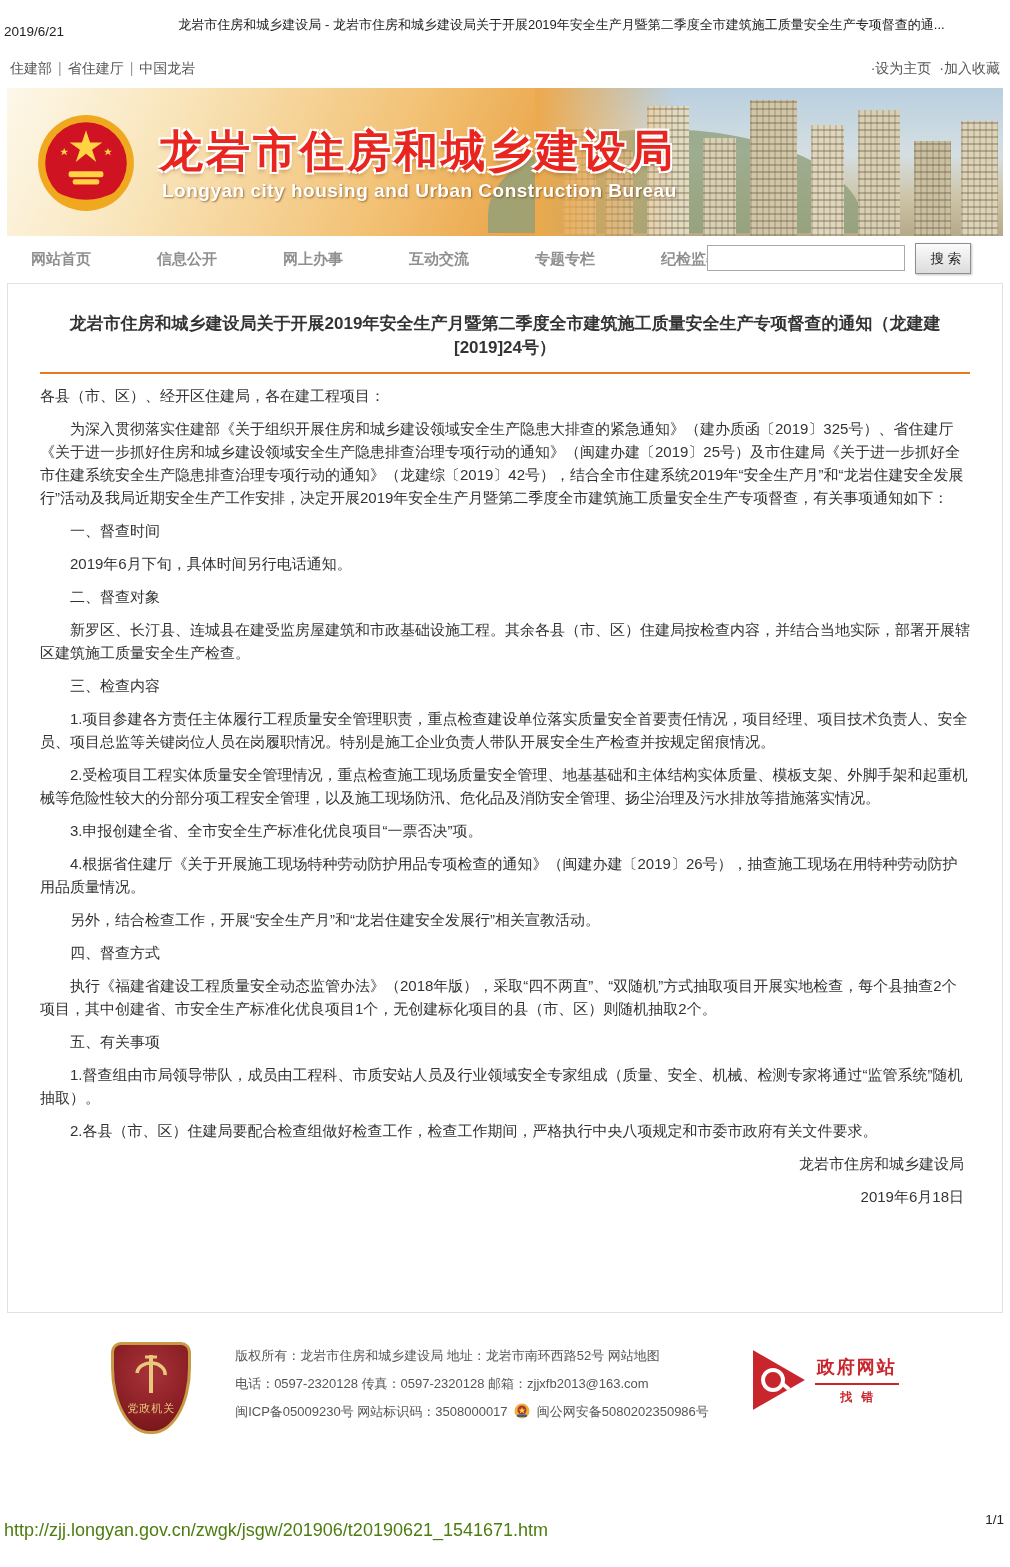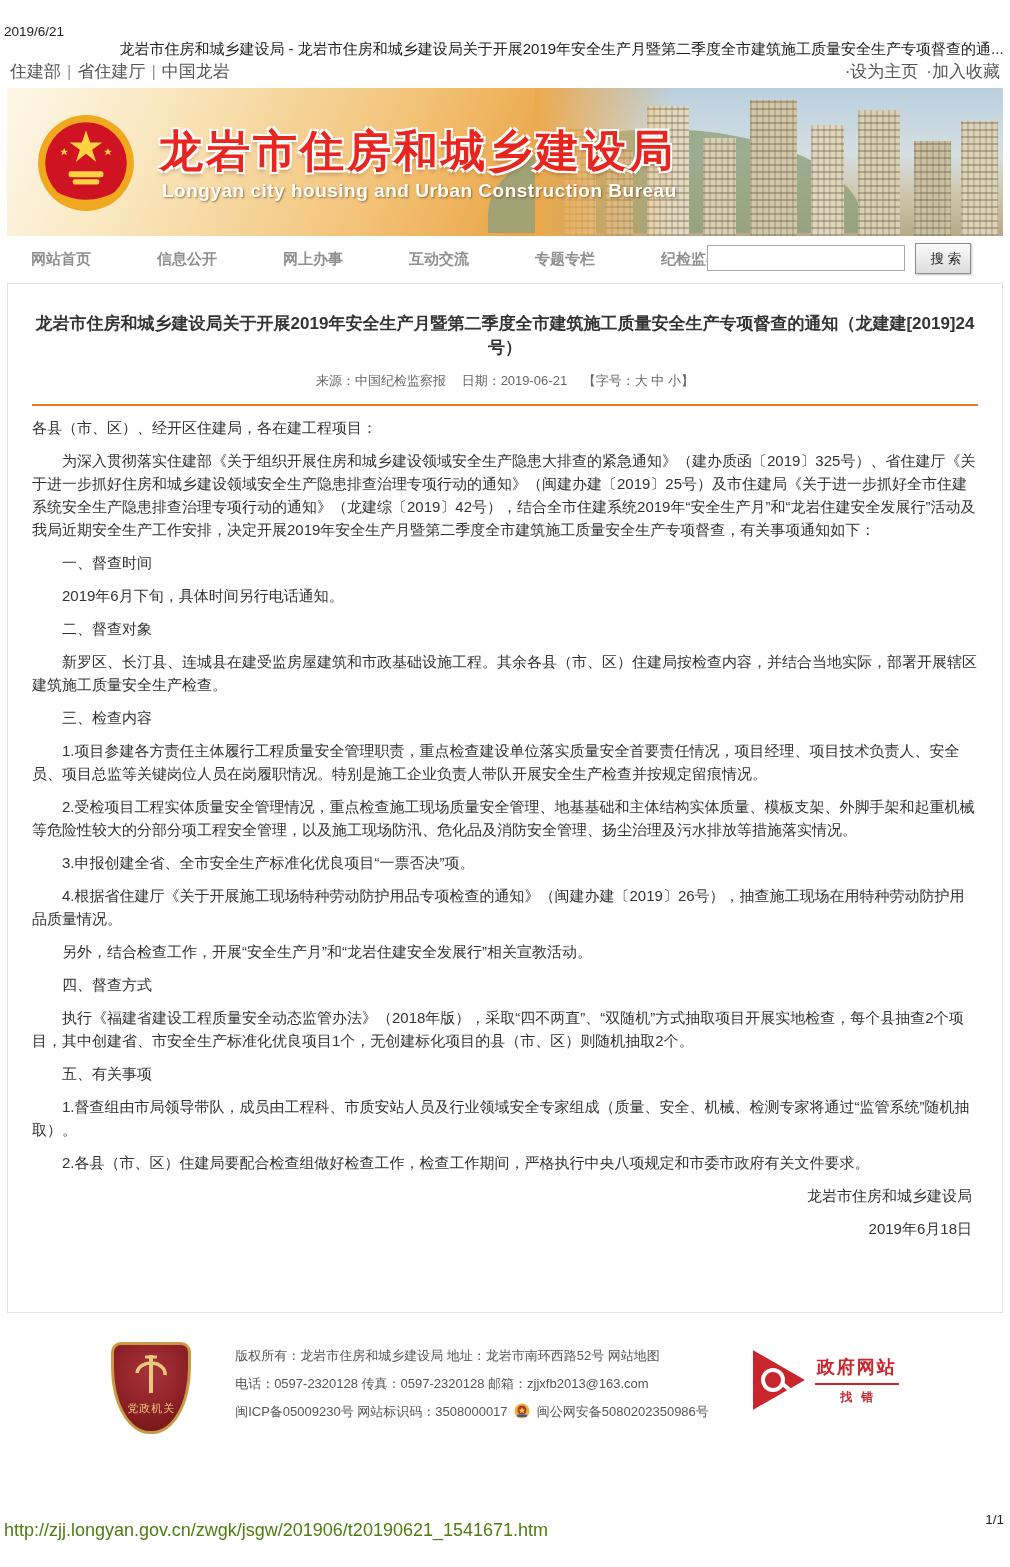--- a/index.html
+++ b/index.html
@@ -1,24 +1,24 @@
 <!DOCTYPE html>
 <html><head>
 <meta charset="utf-8">
 <style>
   html,body{margin:0;padding:0;background:#fff;}
   body{width:1010px;font-family:"Liberation Sans","DejaVu Sans",sans-serif;}
   .page{position:relative;width:1010px;height:1567px;background:#fff;overflow:hidden;}
 
   
   .print-date{position:absolute;left:4px;top:24px;font-size:13.5px;color:#222;}
-  .print-title{position:absolute;left:115px;right:2px;top:40px;font-size:15px;color:#222;text-align:center;white-space:nowrap;overflow:hidden;}
-
-  
-  .topbar{position:absolute;top:60px;left:10px;right:10px;display:flex;justify-content:space-between;font-size:17px;color:#555;}
+  .print-title{position:absolute;left:115px;right:2px;top:16px;font-size:13px;color:#222;text-align:center;white-space:nowrap;overflow:hidden;}
+
+  
+  .topbar{position:absolute;top:60px;left:10px;right:10px;display:flex;justify-content:space-between;font-size:14px;color:#555;}
   .topbar .sep{color:#999;margin:0 6px;}
   .topbar-left span[data-interactable="true"],.topbar-right span{cursor:pointer;}
   .topbar-right span{margin-left:8px;}
 
   
   .banner{position:absolute;top:88px;left:7px;width:996px;height:148px;overflow:hidden;
     background:linear-gradient(115deg,#fdf8ea 0%,#f9e6bd 16%,#f2c174 40%,#e79a38 60%,#e18c2c 72%);}
   .photo{position:absolute;right:0;top:0;width:47%;height:100%;
     background:linear-gradient(to bottom,#b9cfdf 0%,#d5dfe2 45%,#cdc3a5 75%,#b6a98a 100%);}
   .mountain{position:absolute;left:-10%;top:28%;width:80%;height:70%;background:#8ea07c;border-radius:50% 60% 0 0/90% 100% 0 0;opacity:.8;}
@@ -44,21 +44,21 @@
   
   .navbar{position:absolute;top:236px;left:7px;width:996px;height:47px;background:#fff;display:flex;align-items:center;}
   .nav-item{font-size:15px;font-weight:bold;color:#8f8f8f;margin-left:24px;margin-right:42px;cursor:pointer;white-space:nowrap;}
   .search-input{position:absolute;right:98px;top:9px;width:198px;height:26px;border:1px solid #a9a9a9;font-size:13px;padding:0 6px;box-sizing:border-box;}
   .search-btn{position:absolute;right:32px;top:7px;width:56px;height:31px;background:linear-gradient(#fbfbfb,#dcdcdc);
     border:1px solid #8f8f8f;font-size:13.5px;color:#222;box-shadow:1px 1px 2px rgba(0,0,0,.25);cursor:pointer;
     font-family:"Liberation Sans","DejaVu Sans",sans-serif;padding-left:12px;}
 
   
   .content{position:absolute;top:283px;left:7px;width:996px;height:1030px;box-sizing:border-box;
-    border:1px solid #e2e2e2;background:#fff;padding:22px 24px 0;overflow:hidden;}
+    border:1px solid #e2e2e2;background:#fff;padding:22px 32px 0;overflow:hidden;}
   .article-title{font-size:17px;font-weight:bold;color:#333;text-align:center;margin:6px 0 12px;line-height:24px;}
   .meta{text-align:center;font-size:13px;color:#666;margin-bottom:14px;}
   .meta span{margin:0 6px;}
   .divider{border:none;border-top:2px solid #e87a1e;margin:0 0 8px;}
   .body p{font-size:15px;color:#333;line-height:23px;margin:10px 0;}
   .body p.indent{text-indent:2em;}
   .body p.right{text-align:right;padding-right:6px;}
 
   
   .footer{position:absolute;top:1342px;left:0;width:1010px;display:flex;justify-content:center;align-items:flex-start;gap:44px;}
@@ -130,25 +130,20 @@
         <span class="nav-item" data-interactable="true">互动交流</span>
         <span class="nav-item" data-interactable="true">专题专栏</span>
         <span class="nav-item" data-interactable="true">纪检监察</span>
       </div>
     <input class="search-input" type="text" data-interactable="true" value="" style="">
     <button class="search-btn" data-interactable="true">搜 索</button>
   </div>
 
   <div class="content" data-interactable="false">
     <div class="article-title" data-interactable="false">龙岩市住房和城乡建设局关于开展2019年安全生产月暨第二季度全市建筑施工质量安全生产专项督查的通知（龙建建[2019]24号）</div>
-    <div class="meta" data-interactable="false">
-      <span data-interactable="false">来源：中国纪检监察报</span>
-      <span data-interactable="false">日期：2019-06-21</span>
-      <span data-interactable="true">【字号：大 中 小】</span>
-    </div>
     <hr class="divider" data-interactable="false">
     <div class="body" id="article-body" data-interactable="false">
         <p data-interactable="false">各县（市、区）、经开区住建局，各在建工程项目：</p>
         <p class="indent" data-interactable="false">为深入贯彻落实住建部《关于组织开展住房和城乡建设领域安全生产隐患大排查的紧急通知》（建办质函〔2019〕325号）、省住建厅《关于进一步抓好住房和城乡建设领域安全生产隐患排查治理专项行动的通知》（闽建办建〔2019〕25号）及市住建局《关于进一步抓好全市住建系统安全生产隐患排查治理专项行动的通知》（龙建综〔2019〕42号），结合全市住建系统2019年“安全生产月”和“龙岩住建安全发展行”活动及我局近期安全生产工作安排，决定开展2019年安全生产月暨第二季度全市建筑施工质量安全生产专项督查，有关事项通知如下：</p>
         <p class="indent" data-interactable="false">一、督查时间</p>
         <p class="indent" data-interactable="false">2019年6月下旬，具体时间另行电话通知。</p>
         <p class="indent" data-interactable="false">二、督查对象</p>
         <p class="indent" data-interactable="false">新罗区、长汀县、连城县在建受监房屋建筑和市政基础设施工程。其余各县（市、区）住建局按检查内容，并结合当地实际，部署开展辖区建筑施工质量安全生产检查。</p>
         <p class="indent" data-interactable="false">三、检查内容</p>
         <p class="indent" data-interactable="false">1.项目参建各方责任主体履行工程质量安全管理职责，重点检查建设单位落实质量安全首要责任情况，项目经理、项目技术负责人、安全员、项目总监等关键岗位人员在岗履职情况。特别是施工企业负责人带队开展安全生产检查并按规定留痕情况。</p>

